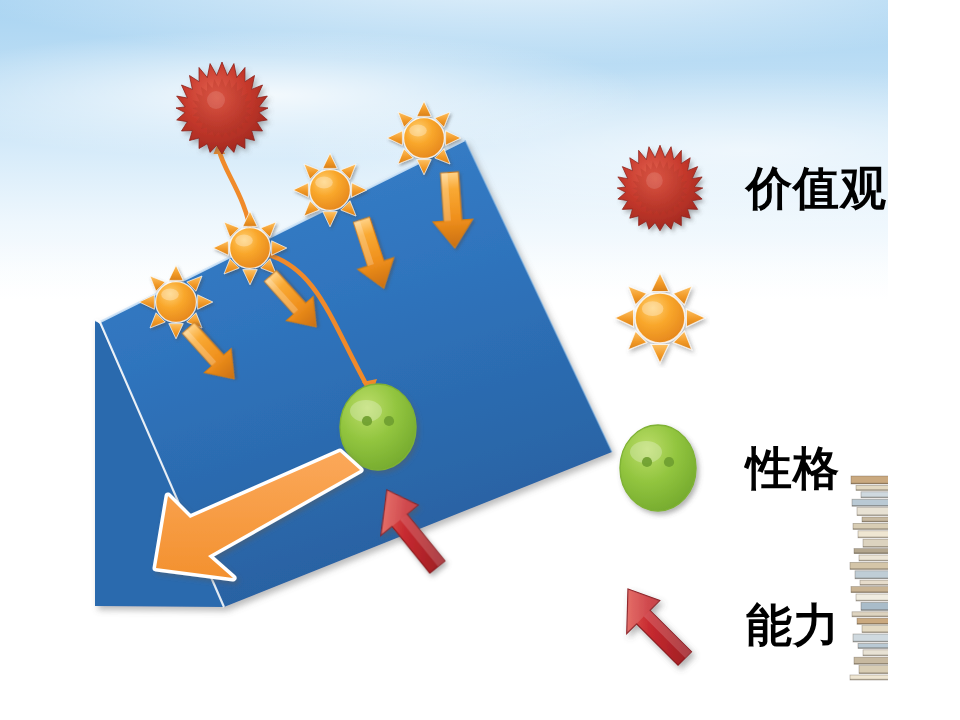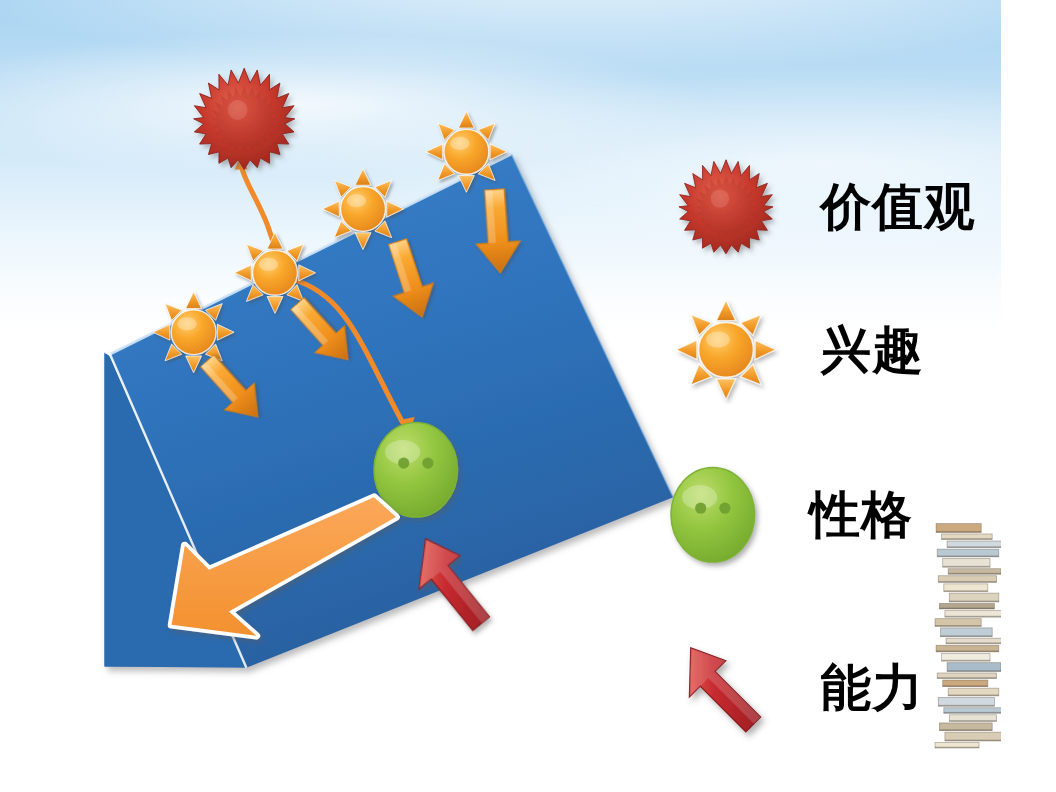--- a/index.html
+++ b/index.html
@@ -2,21 +2,21 @@
 <html><head>
 <meta charset="utf-8">
 <title>Career Slope Diagram</title>
 <style>
   html,body{margin:0;padding:0;}
   body{
     width:960px;height:720px;overflow:hidden;
     font-family:"DejaVu Sans","Liberation Sans",sans-serif;
     background:#ffffff;
   }
-  #stage{position:relative;width:888px;height:720px;overflow:hidden;background:#fff;padding-left:22px;}
+  #stage{position:relative;width:888px;height:720px;overflow:hidden;background:#fff;}
 
   
   .sky{
     position:absolute;left:0;top:0;width:960px;height:300px;
     background:
       radial-gradient(ellipse 900px 150px at 55% -40px, rgba(255,255,255,.85) 0%, rgba(255,255,255,0) 70%),
       radial-gradient(ellipse 520px 90px at 28% 95px, rgba(255,255,255,.80) 0%, rgba(255,255,255,0) 72%),
       radial-gradient(ellipse 620px 110px at 78% 150px, rgba(255,255,255,.6) 0%, rgba(255,255,255,0) 75%),
       linear-gradient(to bottom,#a9d4f2 0%, #bfdff5 28%, #d8ecfa 52%, #eef7fd 74%, #ffffff 100%);
   }
@@ -31,21 +31,21 @@
   
   .legend{position:absolute;left:600px;top:120px;width:360px;height:560px;}
   .legend-row{position:absolute;display:flex;align-items:center;}
   .legend-label{
     font-family:"DejaVu Sans","Liberation Sans",sans-serif;
     font-weight:700;color:#000000;font-size:46px;line-height:1;
     letter-spacing:1px;white-space:nowrap;
   }
   #row-values   {left:10px; top:18px;}
   #row-interest {left:10px; top:148px;}
-  #row-person   {left:0; top:298px;justify-content:flex-end;}
+  #row-person   {left:10px; top:298px;justify-content:flex-end;}
   #row-ability  {left:10px; top:455px;}
 
   .glyph{width:100px;height:100px;position:relative;flex:0 0 100px;}
   .lbl-gap-wide{margin-left:36px;}
 
   
   .books{position:absolute;left:846px;top:452px;width:66px;height:232px;}
 </style>
 </head>
 <body>
@@ -289,21 +289,20 @@
               <polygon points="-32.5,-32.5 -13.5,-25 -25,-13.5"></polygon>
               <polygon points="32.5,-32.5 25,-13.5 13.5,-25"></polygon>
               <polygon points="-32.5,32.5 -25,13.5 -13.5,25"></polygon>
               <polygon points="32.5,32.5 13.5,25 25,13.5"></polygon>
             </g>
             <circle cx="0" cy="0" r="25.5" fill="url(#lgSun)" stroke="#ffffff" stroke-width="1.6" stroke-opacity=".8"></circle>
             <ellipse cx="-7.5" cy="-9.5" rx="11" ry="7.5" fill="#ffffff" opacity=".30"></ellipse>
           </g>
         </svg>
       </div>
-      <div class="legend-label lbl-gap-wide">兴趣</div>
     </div>
 
     <div class="legend-row" id="row-person">
       <div class="glyph">
         <svg width="100" height="104" viewBox="0 0 100 104">
           <defs>
             <radialGradient id="lgFace" cx="0.36" cy="0.28" r="0.85">
               <stop offset="0%" stop-color="#bcdd6a"></stop>
               <stop offset="45%" stop-color="#92c53f"></stop>
               <stop offset="100%" stop-color="#6fa52a"></stop>

